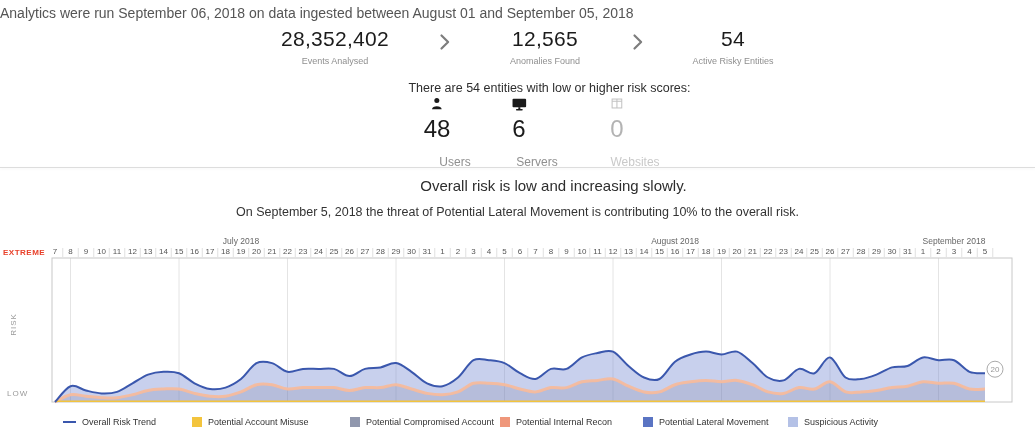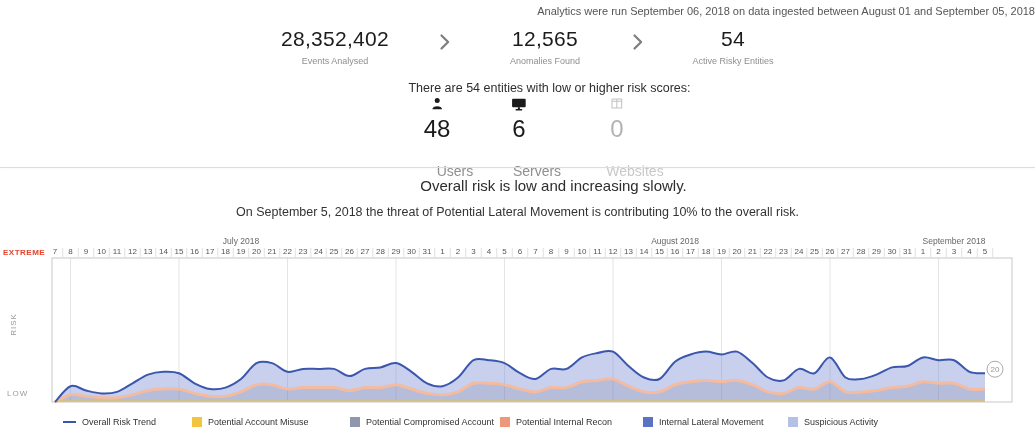--- a/index.html
+++ b/index.html
@@ -1,29 +1,29 @@
 <!DOCTYPE html>
 <html><head>
 <meta charset="utf-8">
 <style>
   html,body{margin:0;padding:0;background:#fff;}
   body{
     width:1035px;height:444px;position:relative;overflow:hidden;
     font-family:"Liberation Sans","DejaVu Sans",sans-serif;color:#222;
   }
-  .caption{position:absolute;top:5px;left:0;width:100%;text-align:right;font-size:11px;color:#555;}
+  .caption{position:absolute;top:5px;left:0;width:100%;text-align:left;font-size:14px;color:#555;}
   .stat{position:absolute;top:27px;transform:translateX(-50%);text-align:center;cursor:pointer;}
   .stat-value{font-size:21px;color:#1b1b1b;letter-spacing:.3px;}
   .stat-label{margin-top:5px;font-size:9px;color:#8f8f8f;}
   .chev{position:absolute;top:33px;transform:translateX(-50%);}
   .entities-line{position:absolute;top:81px;left:0;width:100%;text-align:center;font-size:12.5px;color:#2e2e2e;padding-left:32px;}
   .etype{position:absolute;top:97px;transform:translateX(-50%);text-align:center;color:#1b1b1b;cursor:pointer;}
   .etype .eicon{height:14px;line-height:14px;}
   .etype .ecount{font-size:24px;margin-top:4px;}
-  .etype .elabel{font-size:14px;color:#8f8f8f;margin-top:20px;padding-left:36px;}
+  .etype .elabel{font-size:12px;color:#8f8f8f;margin-top:12px;padding-left:36px;}
   .etype.muted{color:#c2c2c2;}
   .etype.muted .ecount{color:#b3b3b3;}
   .etype.muted .elabel{color:#c9c9c9;}
   .divider{position:absolute;top:167px;left:0;width:100%;height:1px;background:#ddd;box-shadow:0 1px 3px rgba(0,0,0,.06);}
   .headline{position:absolute;top:177px;left:0;width:100%;text-align:center;font-size:15px;color:#2d2d2d;margin-left:36px;}
   .detail{position:absolute;top:205px;left:0;width:100%;text-align:center;font-size:12.5px;color:#333;}
   #risk-svg{position:absolute;top:236px;left:0;}
   .ylab{position:absolute;font-size:8px;color:#9a9a9a;letter-spacing:1px;}
   .extreme{top:248px;left:3px;font-weight:bold;letter-spacing:.5px;}
   .risk-lab{top:320px;left:2px;transform:rotate(-90deg);}
@@ -267,19 +267,19 @@
   <div class="legend-item" style="left:350px">
     <span class="swatch" style="background: rgb(144, 151, 173);"></span>
     <span>Potential Compromised Account</span>
   </div>
   <div class="legend-item" style="left:500px">
     <span class="swatch" style="background: rgb(239, 151, 123);"></span>
     <span>Potential Internal Recon</span>
   </div>
   <div class="legend-item" style="left:643px">
     <span class="swatch" style="background: rgb(90, 116, 195);"></span>
-    <span>Internal Lateral Movement</span>
+    <span>Potential Lateral Movement</span>
   </div>
   <div class="legend-item" style="left:788px">
     <span class="swatch" style="background: rgb(180, 193, 230);"></span>
     <span>Suspicious Activity</span>
   </div>
 </div>
 
 </body></html>

